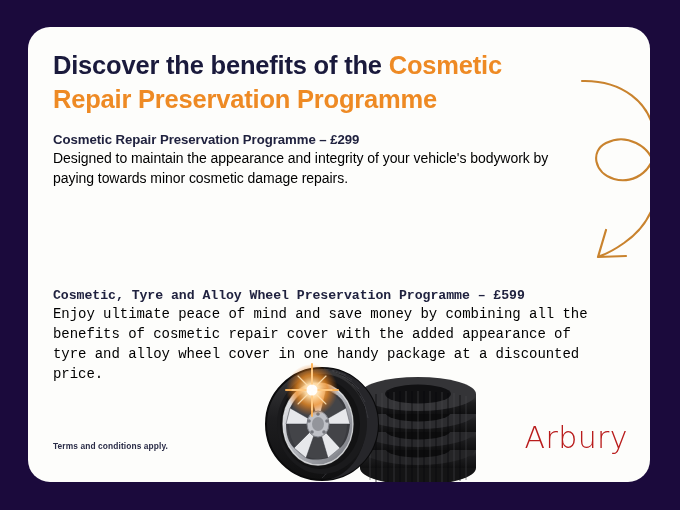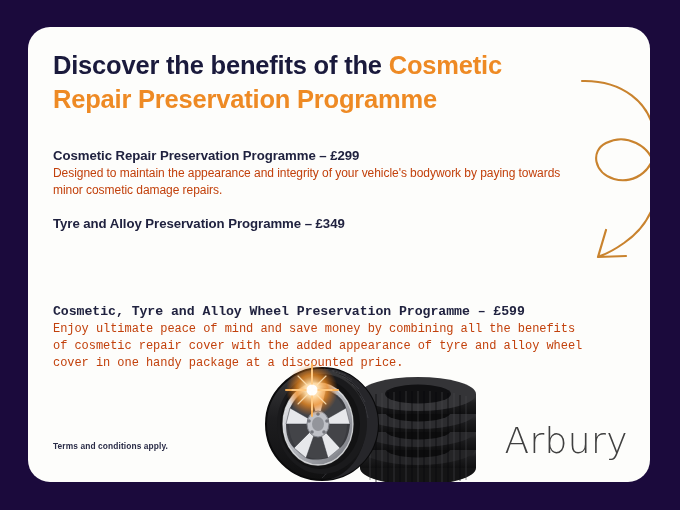--- a/index.html
+++ b/index.html
@@ -48,33 +48,32 @@
     letter-spacing: -0.2px;
     color: #1A1A3C;
   }
   .heading .accent { color: #EE8A24; }
 
   
   .block {
     position: absolute;
     left: 25px;
     width: 535px;
-    margin-top: 16px;
   }
   .block .b-title {
     font-size: 13.2px;
     font-weight: bold;
     color: #20223F;
     letter-spacing: -0.05px;
     margin-bottom: 2px;
   }
   .block .b-body {
-    font-size: 12px;
+    font-size: 14px;
     font-weight: 400;
-    color: #c2410c;
+    color: #000000;
     line-height: 1.42;
     letter-spacing: -0.05px;
   }
 
   #block-1 { top: 105px; }
   #block-2 { top: 173px; }
   #block-3 { top: 261px; font-family: Liberation Mono, monospace; }
 
   
   #terms {
@@ -85,23 +84,23 @@
     font-weight: bold;
     color: #2A2C47;
     letter-spacing: 0.1px;
   }
 
   
   #brand {
     position: absolute;
     right: 22px;
     top: 393px;
-    font-size: 36px;
+    font-size: 30px;
     font-weight: 300;
-    color: #404040;
+    color: #b91c1c;
     letter-spacing: 0.4px;
     font-family: "DejaVu Sans", sans-serif;
     margin-left: 32px;
   }
 
   
   #arrow {
     position: absolute;
     left: 548px;
     top: 40px;
@@ -128,21 +127,20 @@
   <div id="card">
 
     <h1 class="heading"><span>Discover the benefits of the </span><span class="accent">Cosmetic Repair Preservation Programme</span></h1>
 
     <div class="block" id="block-1">
       <div class="b-title">Cosmetic Repair Preservation Programme – £299</div>
       <div class="b-body">Designed to maintain the appearance and integrity of your vehicle's bodywork by paying towards minor cosmetic damage repairs.</div>
     </div>
 
     <div class="block" id="block-2">
-      <div class="b-title">Tyre and Alloy Preservation Programme – £349</div>
     </div>
 
     <div class="block" id="block-3">
       <div class="b-title">Cosmetic, Tyre and Alloy Wheel Preservation Programme – £599</div>
       <div class="b-body">Enjoy ultimate peace of mind and save money by combining all the benefits of cosmetic repair cover with the added appearance of tyre and alloy wheel cover in one handy package at a discounted price.</div>
     </div>
 
     <div id="terms">Terms and conditions apply.</div>
 
     <div id="brand">Arbury</div>

